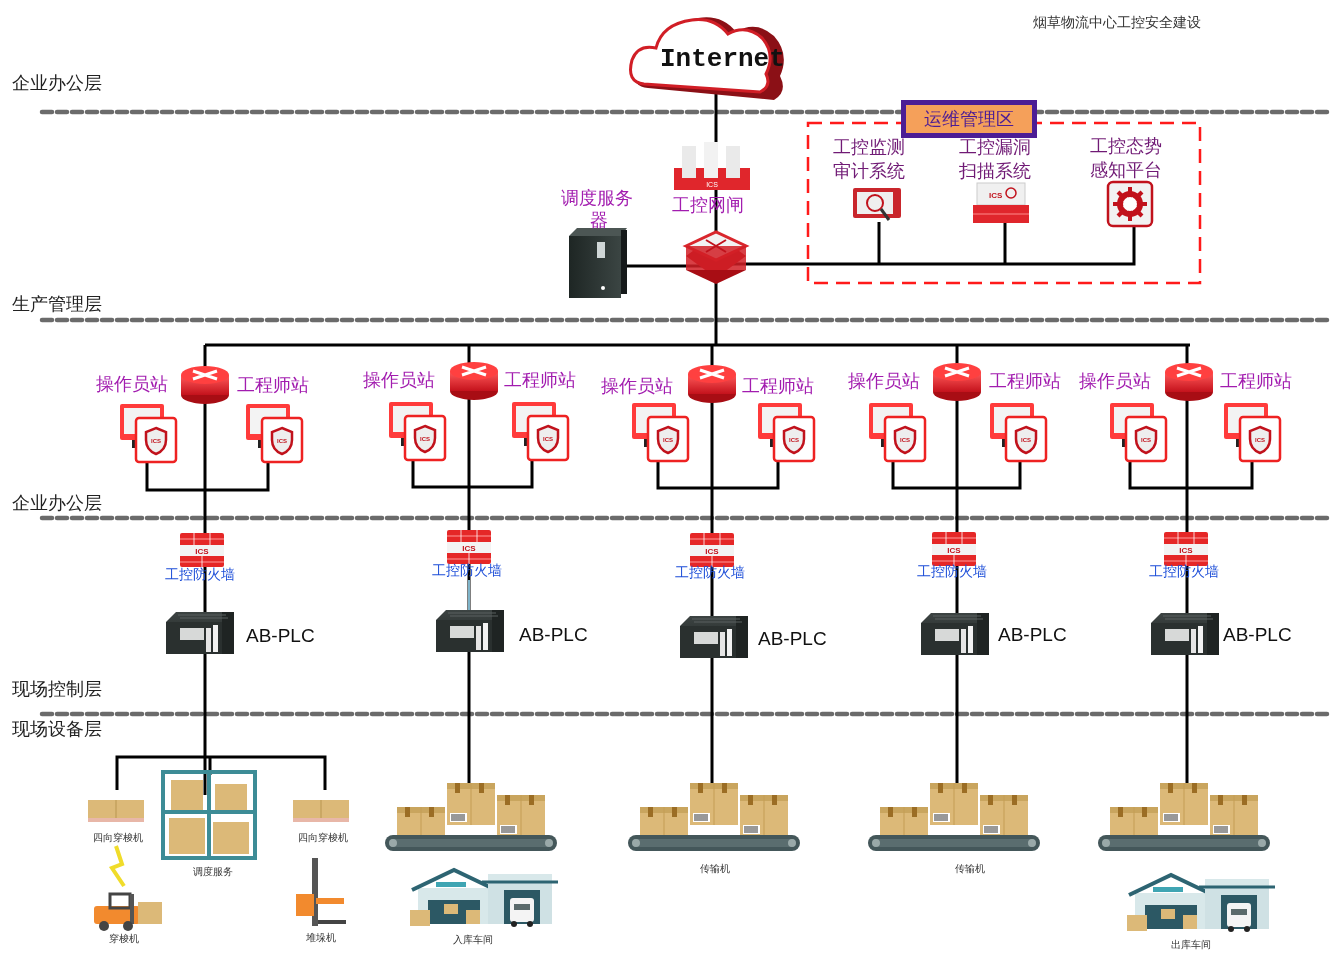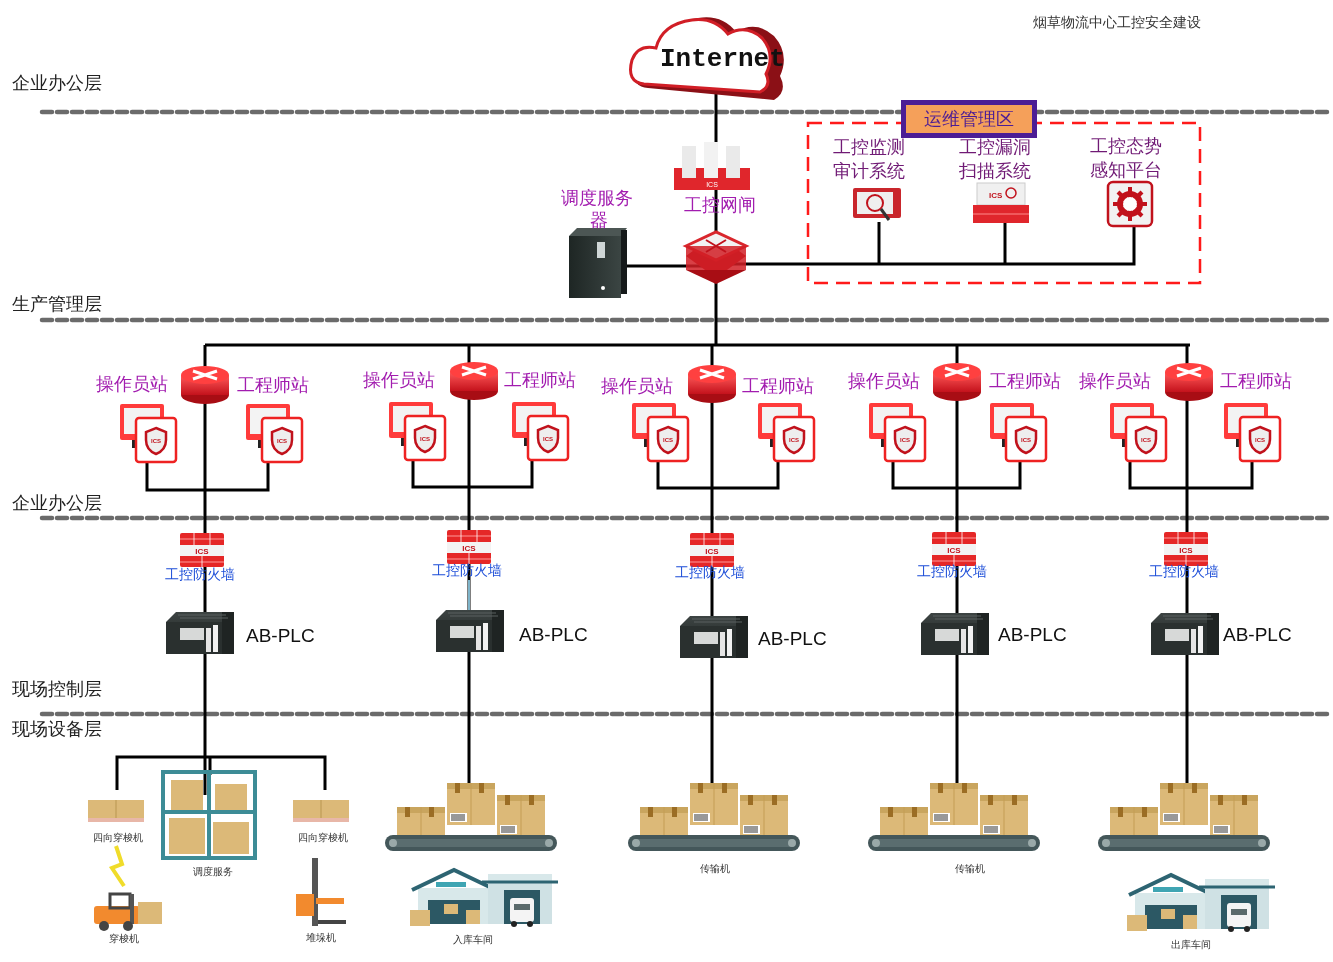--- a/index.html
+++ b/index.html
@@ -1,21 +1,21 @@
 <!DOCTYPE html>
 <html><head>
 <meta charset="utf-8">
 <style>
   html,body{margin:0;padding:0;background:#fff;}
   body{width:1333px;height:962px;position:relative;overflow:hidden;font-family:"DejaVu Sans","Liberation Sans",sans-serif;}
   #canvas{position:absolute;left:0;top:0;}
   .lbl{position:absolute;white-space:nowrap;}
   .layer{font-size:18px;color:#222;}
   .title{font-size:14px;color:#333;}
-  .red{color:#ff1a1a;margin-left:12px;}
+  .red{color:#ff1a1a;}
   .st{font-size:18px;color:#a21caf;}
   .fw{font-size:14px;color:#1d4ed8;}
   .plc{font-size:19px;color:#111;font-family:"Liberation Sans",sans-serif;}
   .small{font-size:10px;color:#333;font-family:Liberation Serif, serif;}
   .ops{font-size:18px;color:#701a75;line-height:24px;text-align:center;}
   .zone{position:absolute;background:#f5a05a;border:5px solid #4c1d95;font-size:18px;color:#4c1d95;text-align:center;}
   .internet{font-size:26px;font-weight:bold;color:#111;font-family:Liberation Mono, monospace;}
 </style>
 </head>
 <body>

